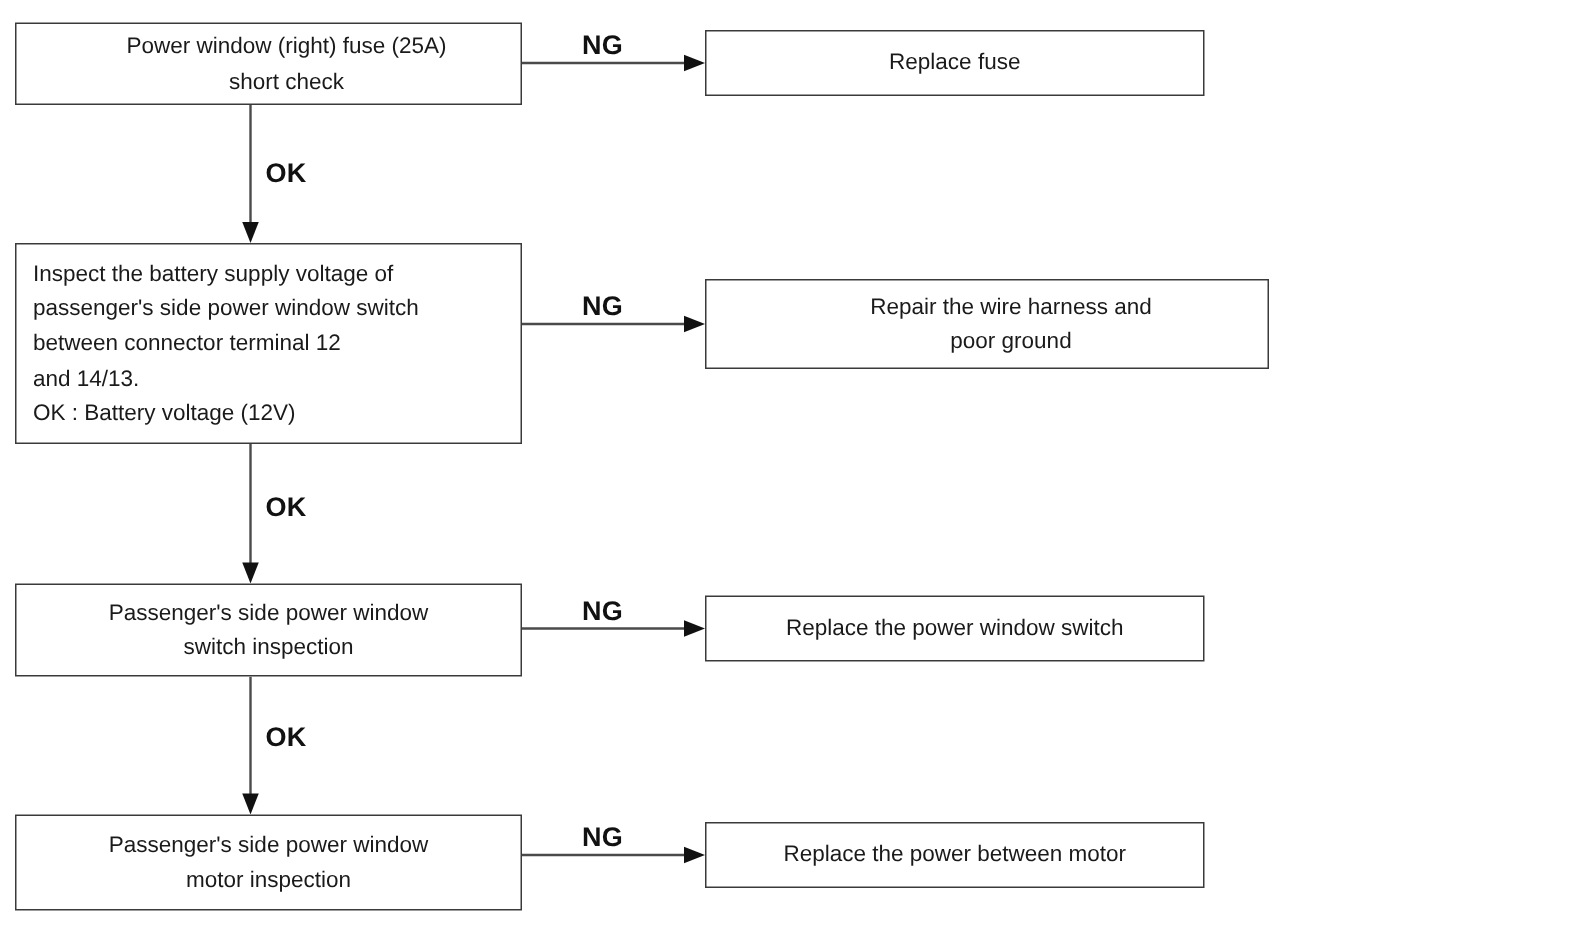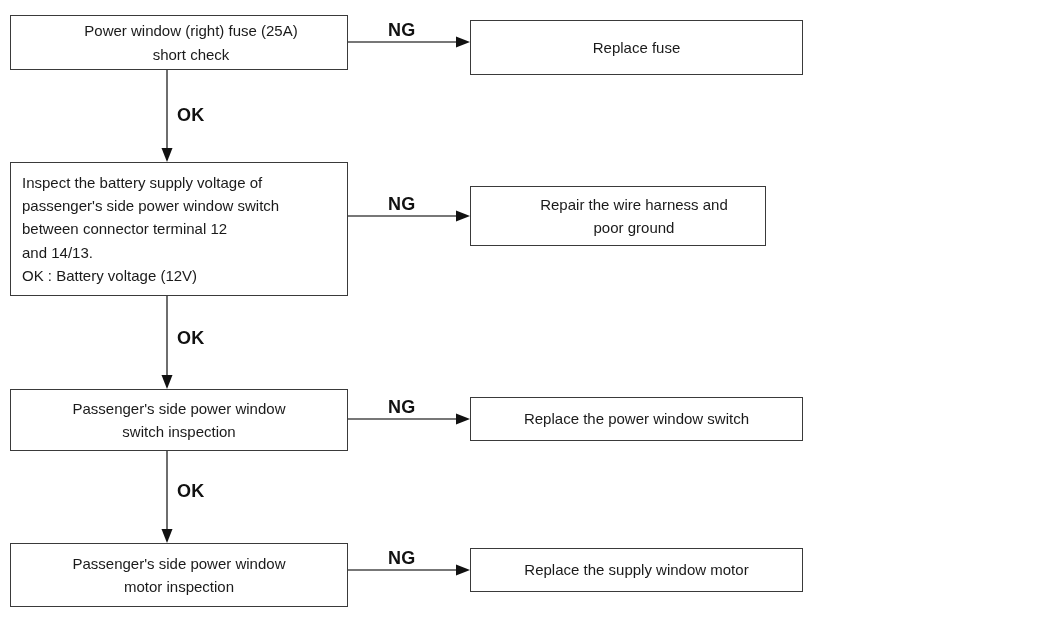--- a/index.html
+++ b/index.html
@@ -108,34 +108,34 @@
       <line x1="348" y1="570" x2="460" y2="570"></line>
       <polygon points="470,570 456,564.5 456,575.5"></polygon>
     </g>
   </svg>
 
   <div class="node center" style="left:10px; top:15px; width:338px; height:55px;padding-left:24px;">
     <span class="node-text">Power window (right) fuse (25A)
 short check</span>
   </div>
   <div class="edge-label" style="left:388px; top:20px;">NG</div>
-  <div class="node center" style="left:470px; top:20px; width:333px; height:55px;">
+  <div class="node center" style="left:470px; top:20px; width:333px; height:44px;">
     <span class="node-text">Replace fuse</span>
   </div>
   <div class="edge-label" style="left:177px; top:105px;">OK</div>
 
   <div class="node left" style="left:10px; top:162px; width:338px; height:134px;">
     <span class="node-text">Inspect the battery supply voltage of
 passenger's side power window switch
 between connector terminal 12
 and 14/13.
 OK : Battery voltage (12V)</span>
   </div>
   <div class="edge-label" style="left:388px; top:194px;">NG</div>
-  <div class="node center" style="left:470px; top:186px; width:296px; height:60px;padding-left:32px;">
+  <div class="node center" style="left:470px; top:186px; width:376px; height:60px;padding-left:32px;">
     <span class="node-text">Repair the wire harness and
 poor ground</span>
   </div>
   <div class="edge-label" style="left:177px; top:328px;">OK</div>
 
   <div class="node center" style="left:10px; top:389px; width:338px; height:62px;">
     <span class="node-text">Passenger's side power window
 switch inspection</span>
   </div>
   <div class="edge-label" style="left:388px; top:397px;">NG</div>
@@ -143,16 +143,16 @@
     <span class="node-text">Replace the power window switch</span>
   </div>
   <div class="edge-label" style="left:177px; top:481px;">OK</div>
 
   <div class="node center" style="left:10px; top:543px; width:338px; height:64px;">
     <span class="node-text">Passenger's side power window
 motor inspection</span>
   </div>
   <div class="edge-label" style="left:388px; top:548px;">NG</div>
   <div class="node center" style="left:470px; top:548px; width:333px; height:44px;">
-    <span class="node-text">Replace the supply window motor</span>
+    <span class="node-text">Replace the power between motor</span>
   </div>
 
 </div>
 
 </body></html>

